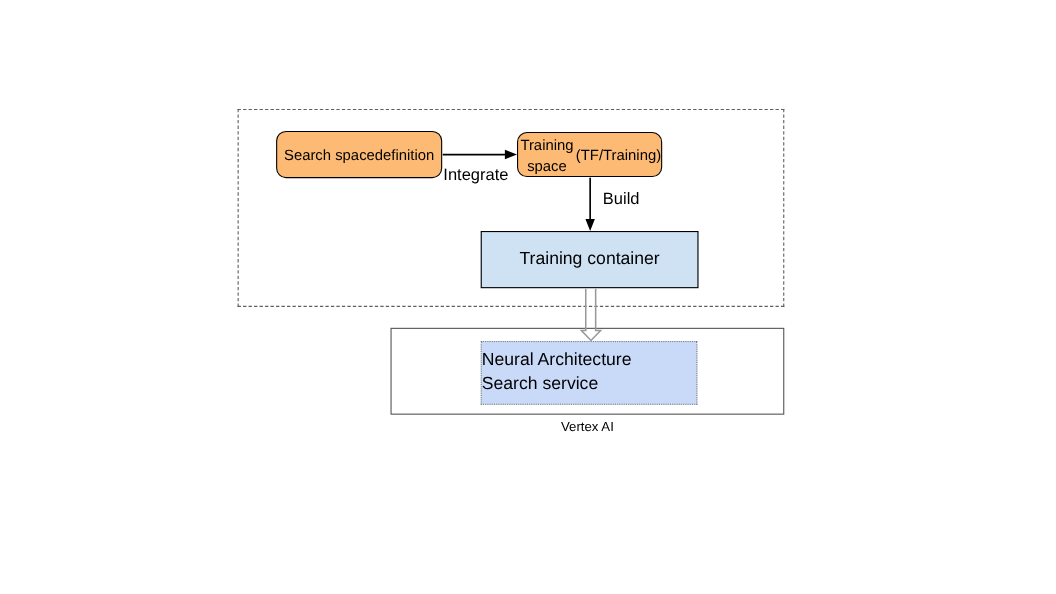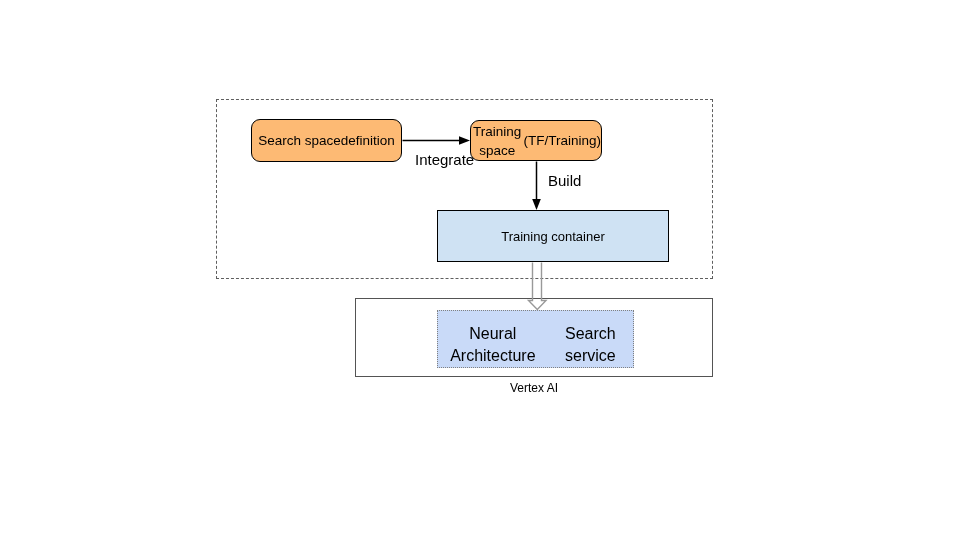--- a/index.html
+++ b/index.html
@@ -38,59 +38,59 @@
     text-align: center;
     font-size: 13.5px;
     line-height: 19px;
   }
   .search-space-box { left: 251px; top: 119px; width: 151px; height: 43px; }
   .training-codes-box { left: 470px; top: 120px; width: 132px; height: 41px; }
 
   
   .training-container-box {
     left: 437px; top: 210px;
-    width: 232px; height: 52px;
+    width: 198px; height: 52px;
     background: #cfe2f3;
     border: 1px solid #000000;
     display: flex;
     align-items: center;
     justify-content: center;
     text-align: left;
-    font-size: 13px;
+    font-size: 16px;
   }
 
   
   .vertex-ai-box {
     left: 355px; top: 298px;
     width: 358px; height: 79px;
     border: 1.5px solid #545454;
     background: #ffffff;
   }
 
   
   .nas-box {
     left: 437px; top: 310px;
     width: 197px; height: 58px;
     background: #c9daf8;
     border: 1px dotted #808080;
     display: flex;
-    flex-direction: row;
-    align-items: flex-end;
+    flex-direction: column;
+    align-items: flex-start;
     justify-content: center;
     text-align: center;
     font-size: 16px;
     line-height: 22px;
   }
 
   
   .edge-label {
     font-size: 15px;
     white-space: nowrap;
   }
-  .integrate-label { left: 403px; top: 151px; margin-left: 12px; }
+  .integrate-label { left: 403px; top: 151px; }
   .build-label { left: 548px; top: 172px; text-align: right; }
 
   
   .vertex-ai-label {
     left: 355px; top: 381px;
     width: 358px;
     text-align: center;
     font-size: 12px;
   }
 

